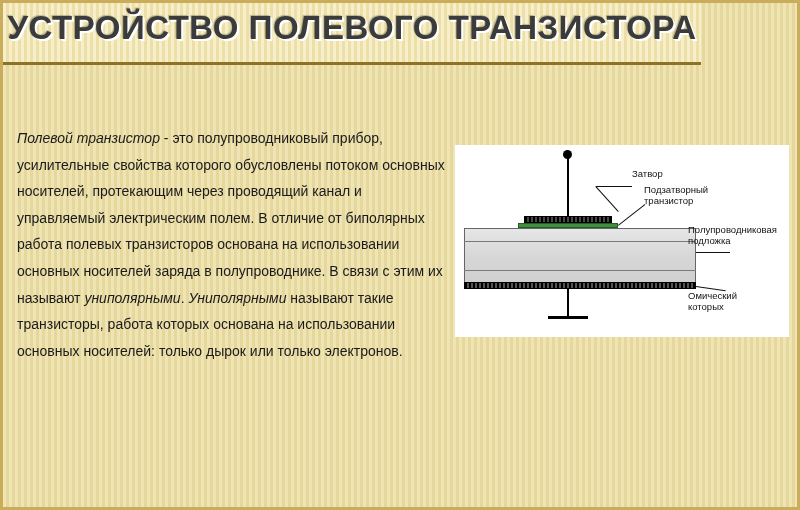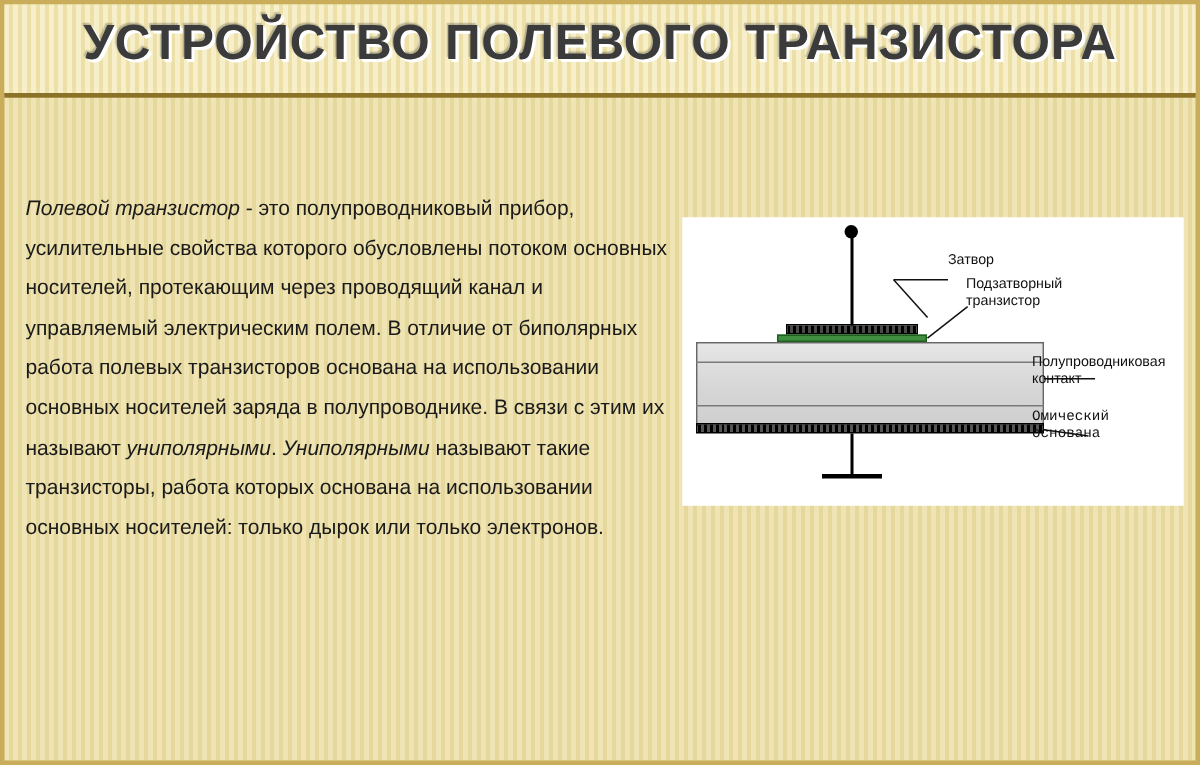--- a/index.html
+++ b/index.html
@@ -27,21 +27,21 @@
       ),
       linear-gradient(180deg, #f3e9bd 0%, #e9dca4 50%, #e3d396 100%);
     box-sizing: border-box;
     border: 3px solid #c9ad5a;
   }
   
   .title-band {
     position: absolute;
     left: 0;
     top: 0;
-    width: 794px;
+    width: 698px;
     height: 62px;
     background:
       repeating-linear-gradient(
         90deg,
         #f6efc9 0px,
         #f6efc9 3px,
         #ece0a8 3px,
         #ece0a8 6px
       );
     border-bottom: 3px solid #9a7f33;
@@ -196,22 +196,22 @@
   
   .lbl {
     position: absolute;
     font-size: 9.5px;
     line-height: 11px;
     color: #111;
     white-space: nowrap;
   }
   .lbl-gate      { left: 176px; top: 22px; }
   .lbl-oxide     { left: 188px; top: 38px; }
-  .lbl-semi      { left: 232px; top: 90px; }
-  .lbl-ohmic     { left: 232px; top: 126px; font-family: Liberation Mono, monospace; }
+  .lbl-semi      { left: 232px; top: 78px; }
+  .lbl-ohmic     { left: 232px; top: 144px; }
   
   .leader {
     position: absolute;
     background: #111;
     height: 1px;
     transform-origin: 0 0;
   }
 </style>
 </head>
 <body>
@@ -250,23 +250,23 @@
       <div class="leader" style="left:240px; top:106px; width:34px;"></div>
       <div class="leader" style="left:240px; top:140px; width:30px; transform:rotate(8deg);"></div>
 
       <div class="lbl lbl-gate">Затвор</div>
       <div class="lbl lbl-oxide">
         <div>Подзатворный</div>
         <div>транзистор</div>
       </div>
       <div class="lbl lbl-semi">
         <div>Полупроводниковая</div>
-        <div>контакт</div>
+        <div>подложка</div>
       </div>
       <div class="lbl lbl-ohmic">
         <div>Омический</div>
-        <div>основана</div>
+        <div>которых</div>
       </div>
 
     </div>
   </div>
 
 </div>
 
 </body></html>

